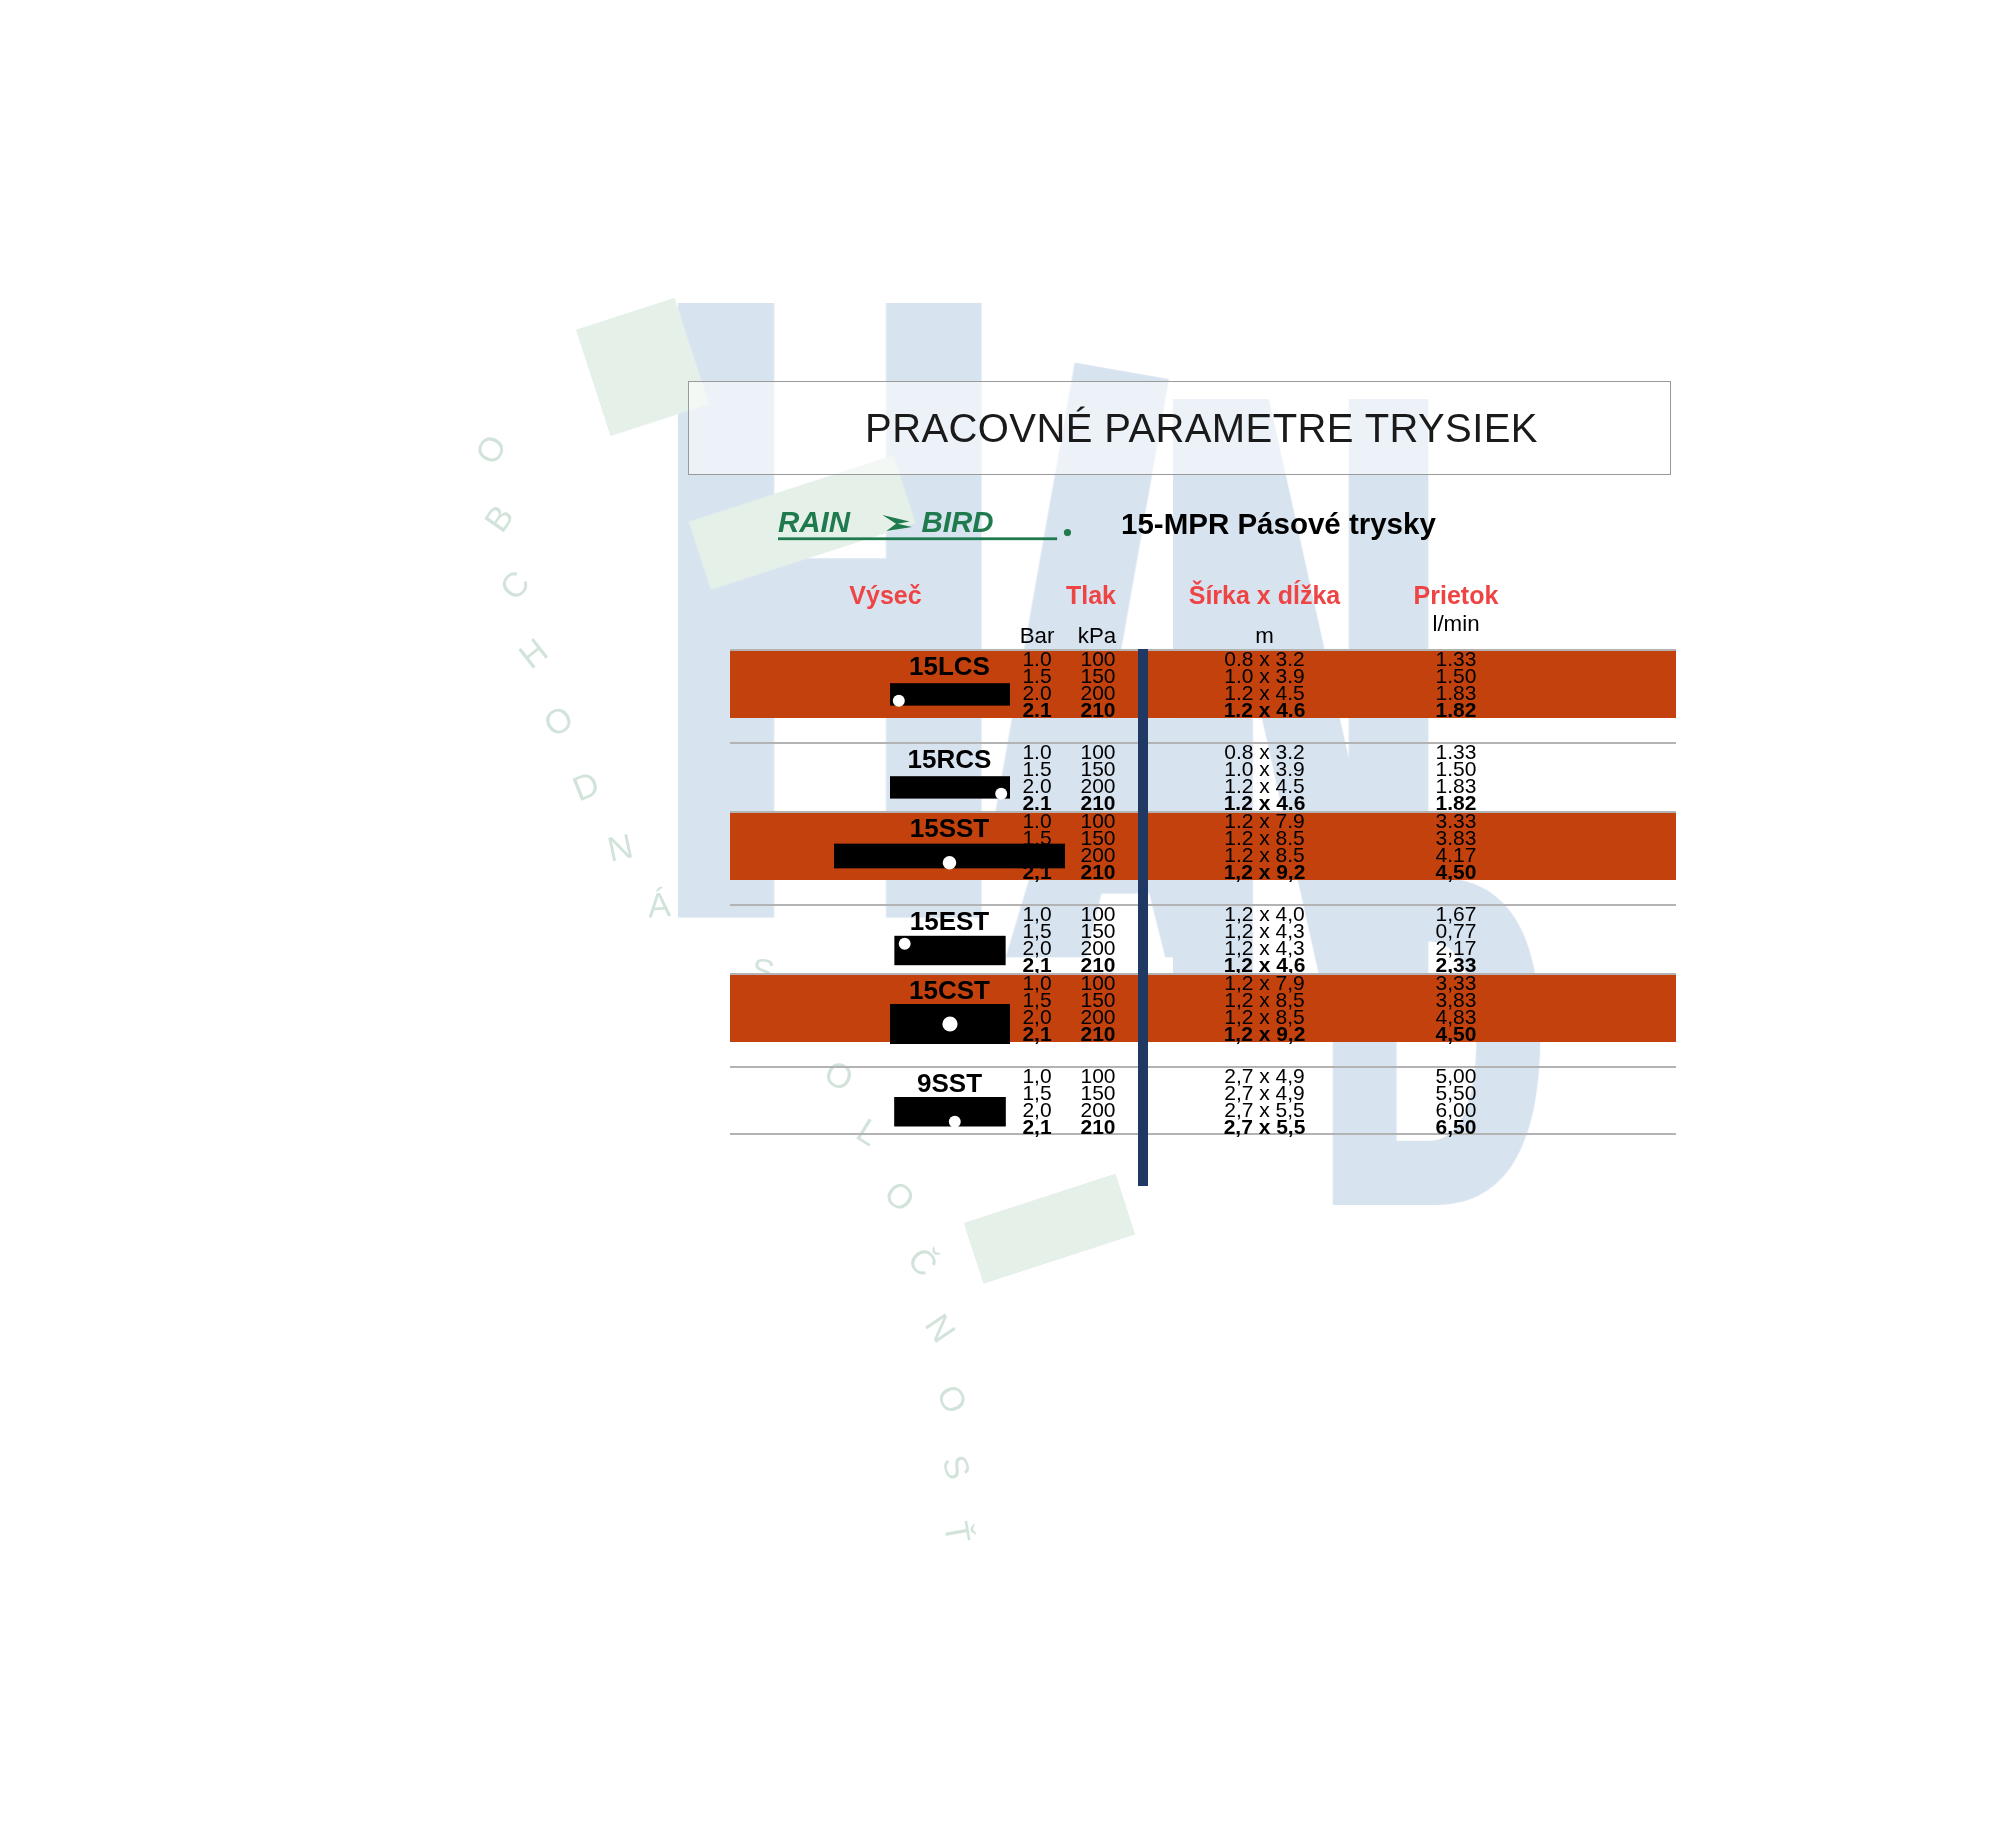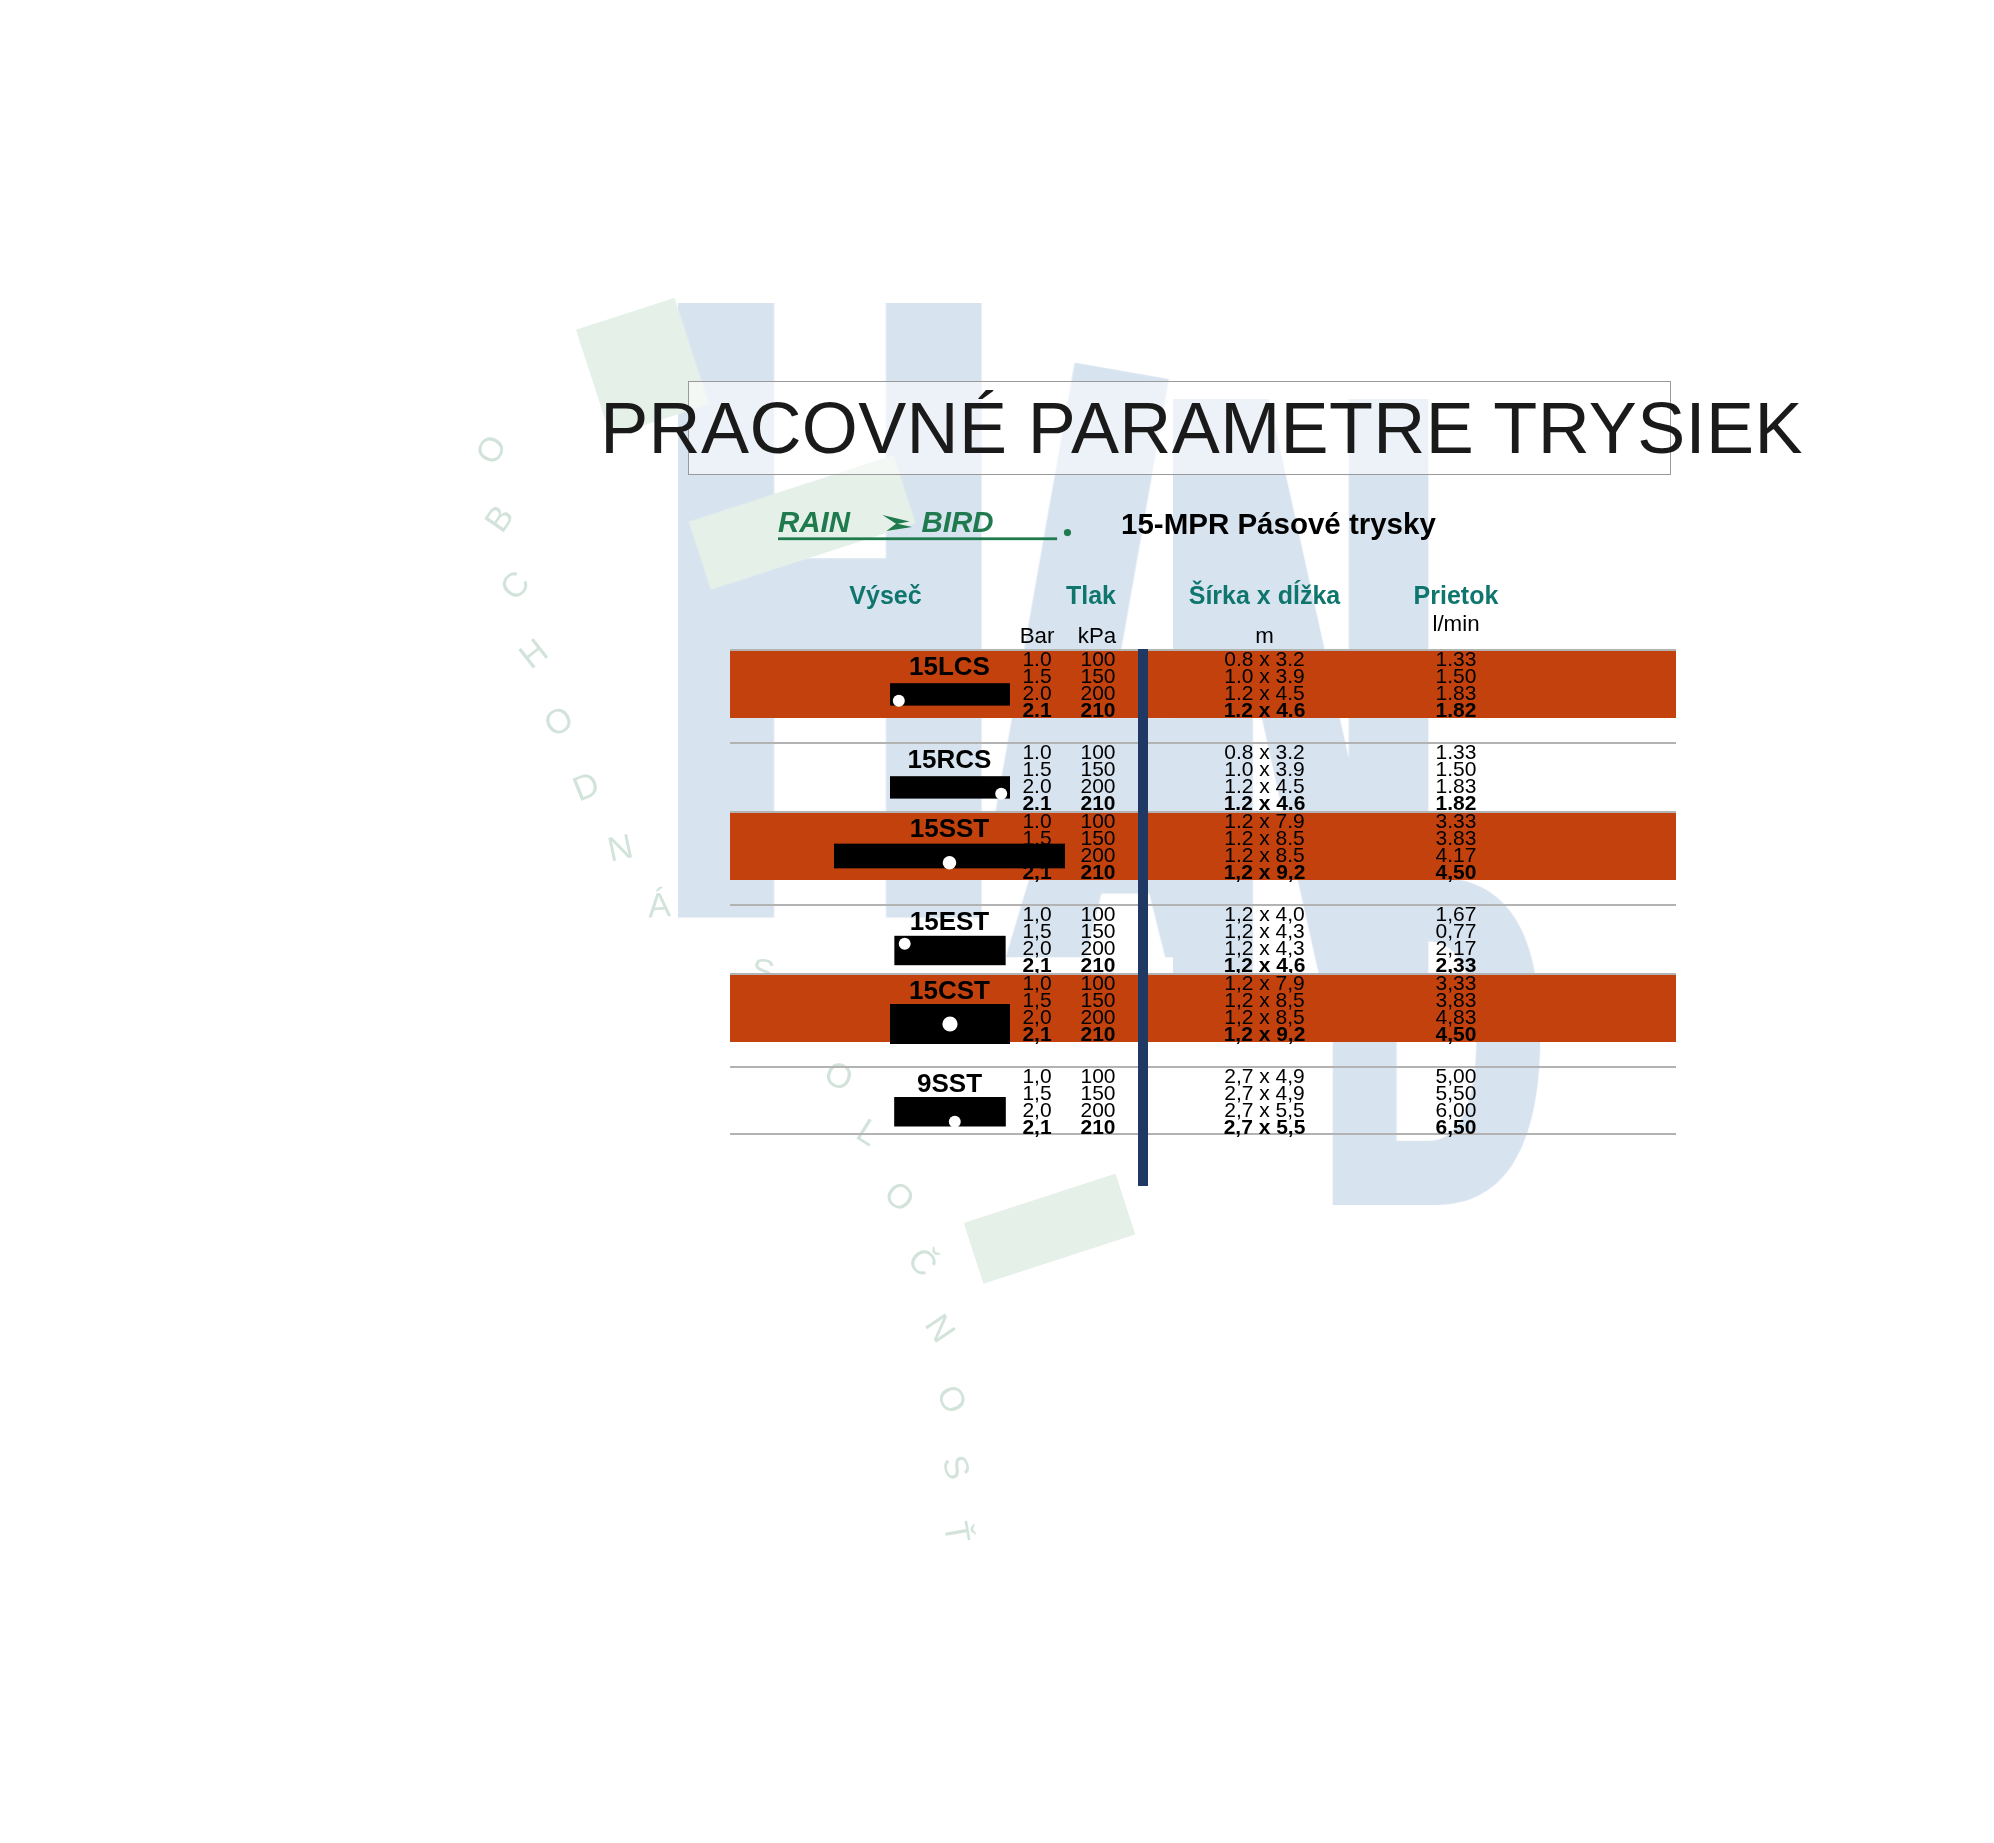--- a/index.html
+++ b/index.html
@@ -35,21 +35,21 @@
     width: 981px;
     height: 92px;
     border: 1.2px solid #9a9a9a;
     background: rgba(255,255,255,0.55);
     z-index: 3;
     display: flex;
     align-items: center;
     justify-content: center;
   }
   #title-text {
-    font-size: 72px;
+    font-size: 40px;
     letter-spacing: 0.4px;
     color: #1a1a1a;
     white-space: nowrap;
     font-weight: 400;
     margin-left: 44px;
   }
 
   
   #sheet {
     position: absolute;
@@ -77,21 +77,21 @@
     font-size: 29.5px;
     font-weight: bold;
     color: #000;
     white-space: nowrap;
   }
 
   
   .hdr {
     position: absolute;
     font-weight: bold;
-    color: #0f766e;
+    color: #ef4444;
     white-space: nowrap;
     text-align: center;
   }
   #hdr-vysec { left: 56px;  top: 90px; width: 199px; font-size: 25px; }
   #hdr-tlak  { left: 295px;  top: 90px; width: 132px; font-size: 25px; }
   #hdr-sirka { left: 435px; top: 90px; width: 199px; font-size: 25px; }
   #hdr-prietok{left: 642px; top: 90px; width: 168px; font-size: 25px; }
 
   .unit {
     position: absolute;

